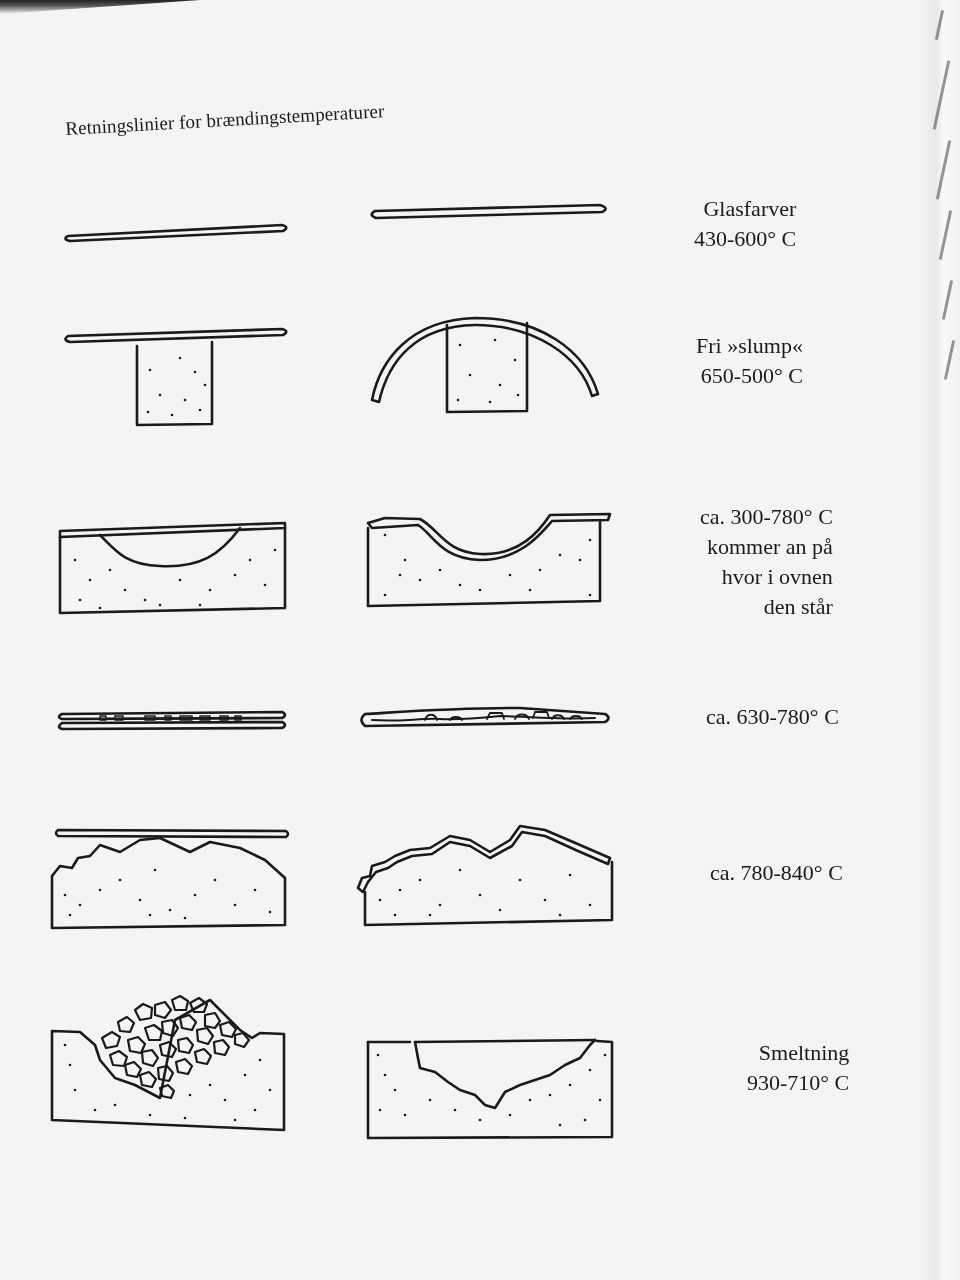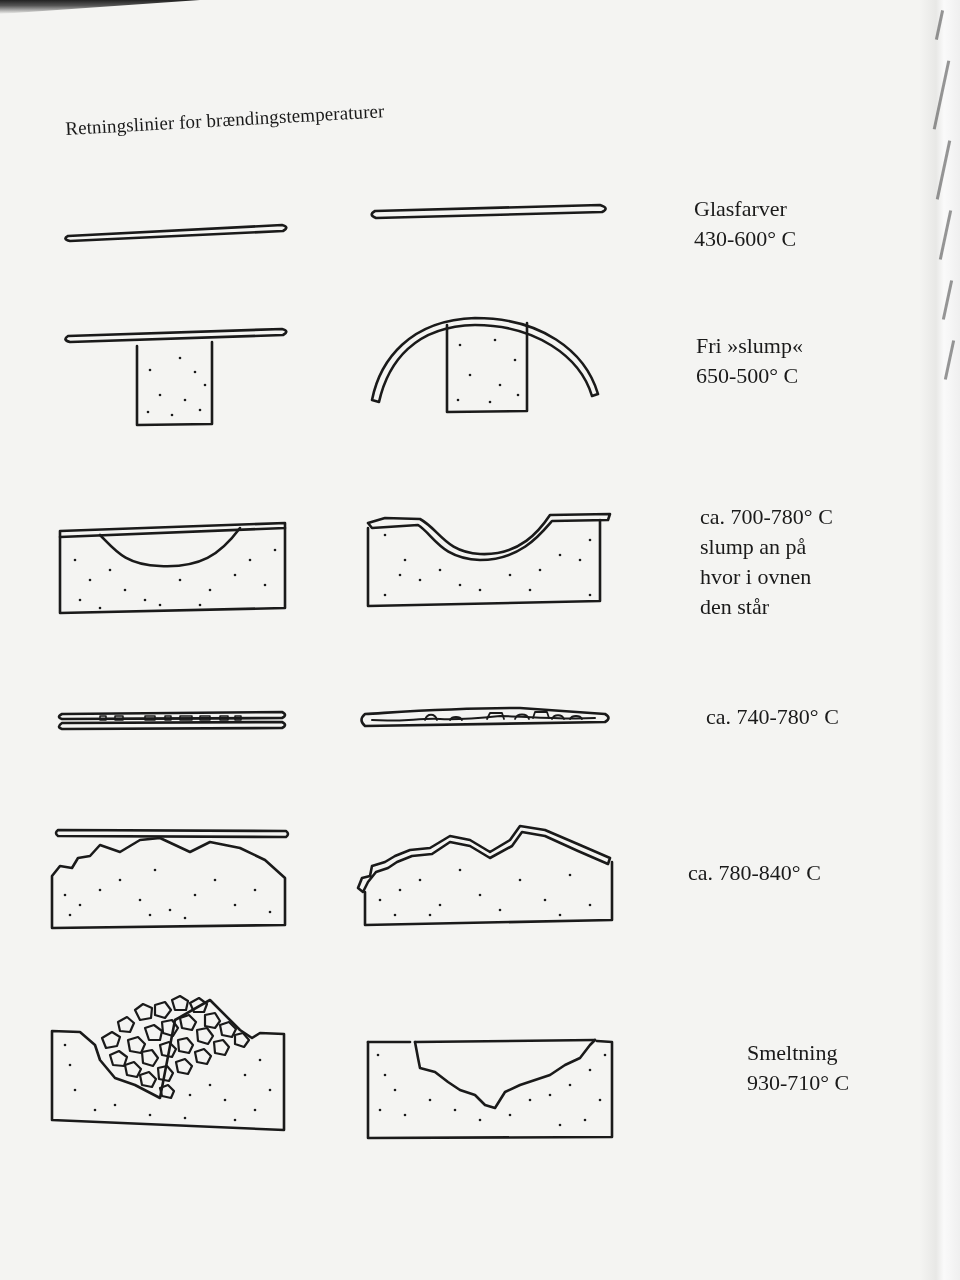--- a/index.html
+++ b/index.html
@@ -29,20 +29,21 @@
     font-size: 19px; letter-spacing: 0.1px;
     transform: rotate(-3.2deg); transform-origin: left bottom;
     white-space: nowrap;
   }
   svg.drawings { position: absolute; left: 0; top: 0; }
   .label {
     position: absolute;
     font-family: "Liberation Serif", serif;
     font-size: 22px; line-height: 30px;
     white-space: nowrap;
+    text-align: right;
   }
   .label div { display: block; }
 </style>
 </head>
 <body>
 
 <div class="top-shadow"></div>
 
 <div class="page-edge">
   <span class="stripe" style="left:18px;top:10px;height:30px;"></span>
@@ -287,30 +288,30 @@
   <div>Glasfarver</div>
   <div>430-600° C</div>
 </div>
 
 <div class="label" style="left:696px; top:331px;">
   <div>Fri »slump«</div>
   <div>650-500° C</div>
 </div>
 
 <div class="label" style="left:700px; top:502px;">
-  <div>ca. 700-780° C</div>
-  <div>slump an på</div>
+  <div>ca. 300-780° C</div>
+  <div>kommer an på</div>
   <div>hvor i ovnen</div>
   <div>den står</div>
 </div>
 
 <div class="label" style="left:706px; top:702px;">
-  <div>ca. 740-780° C</div>
-</div>
-
-<div class="label" style="left:688px; top:858px;">
+  <div>ca. 630-780° C</div>
+</div>
+
+<div class="label" style="left:710px; top:858px;">
   <div>ca. 780-840° C</div>
 </div>
 
 <div class="label" style="left:747px; top:1038px;">
   <div>Smeltning</div>
   <div>930-710° C</div>
 </div>
 
 </body></html>

